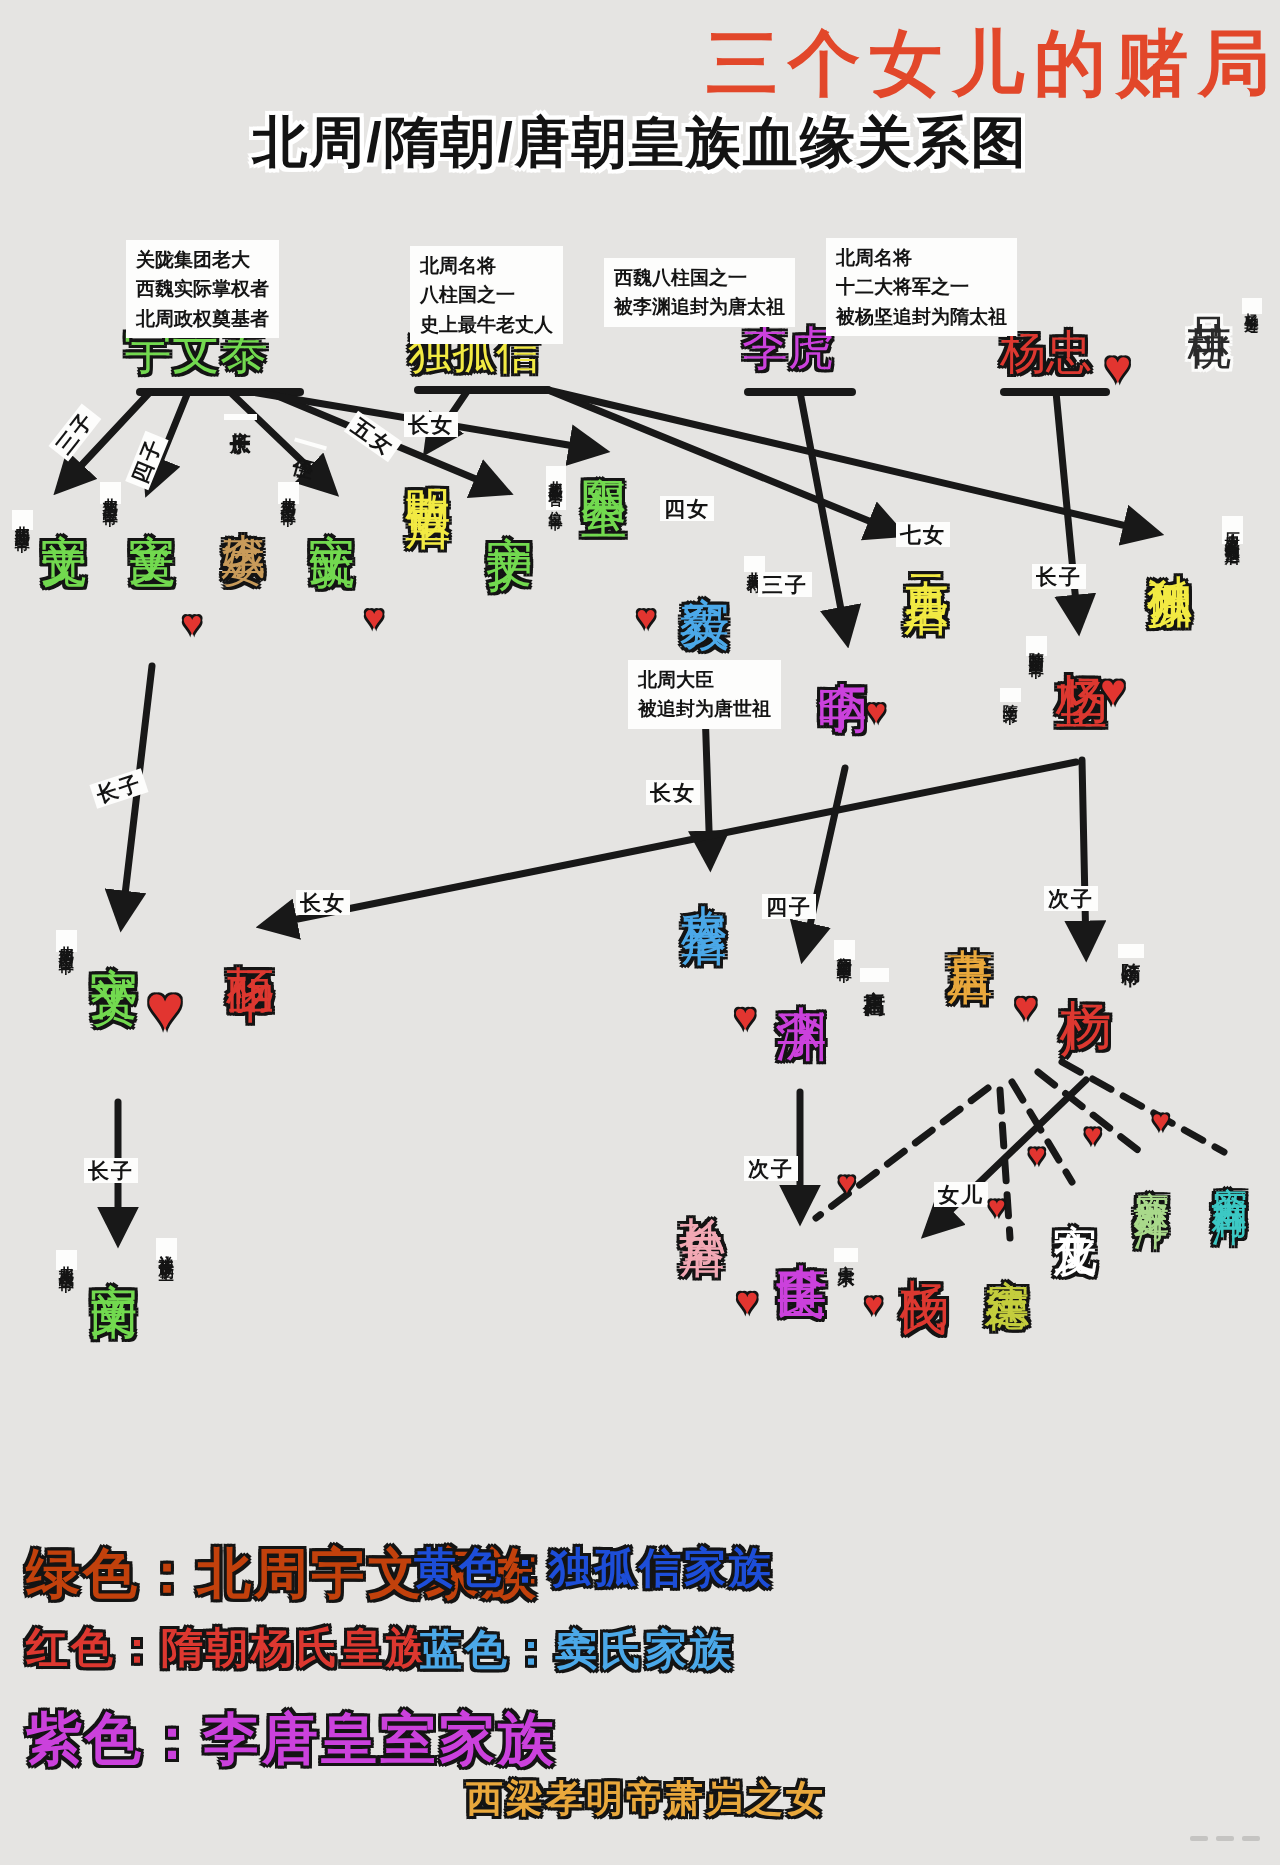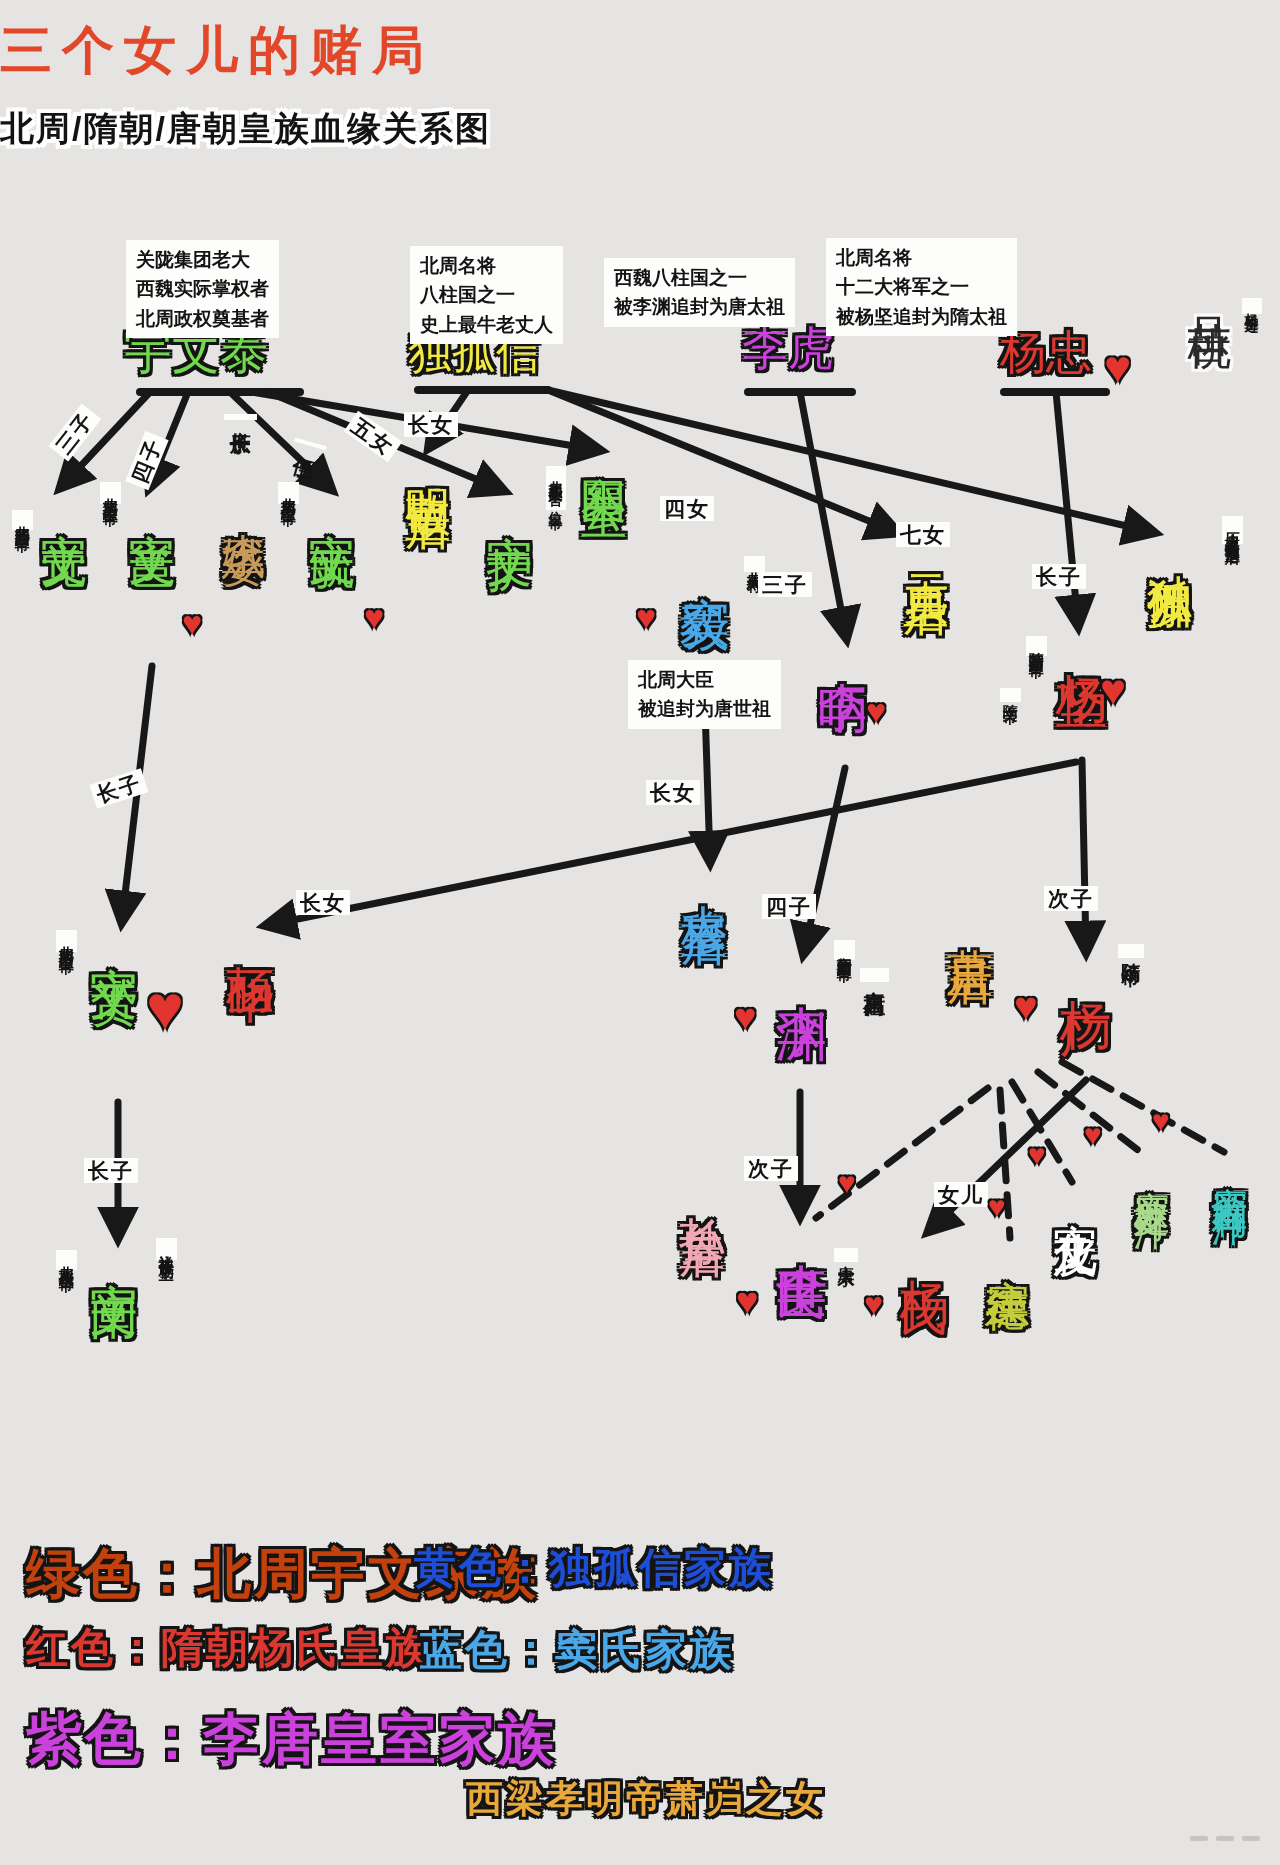--- a/index.html
+++ b/index.html
@@ -1,20 +1,20 @@
 <!DOCTYPE html>
 <html><head>
 <meta charset="utf-8">
 <style>
   html,body{margin:0;padding:0;background:#cfcecc;}
   .stage{position:relative;width:1280px;height:1865px;background:#e5e4e2;overflow:hidden;
          font-family:"Liberation Sans","DejaVu Sans",sans-serif;}
-  .title{position:absolute;left:0;right:0;top:16px;text-align:left;font-size:52px;font-weight:900;
+  .title{position:absolute;left:0;right:0;top:16px;text-align:right;font-size:72px;font-weight:900;
          color:#e2472a;letter-spacing:10px;z-index:2;}
-  .subtitle{position:absolute;left:0;right:0;top:106px;font-size:34px;font-weight:900;
+  .subtitle{position:absolute;left:0;right:0;top:106px;text-align:center;font-size:55px;font-weight:900;
          color:#131313;letter-spacing:2px;z-index:2;
          text-shadow:-4px -4px 0 #fff,4px -4px 0 #fff,-4px 4px 0 #fff,4px 4px 0 #fff,-4px 0 0 #fff,4px 0 0 #fff,0 -4px 0 #fff,0 4px 0 #fff;}
   .node{position:absolute;font-weight:400;z-index:2;line-height:1.06;}
   .v{writing-mode:vertical-rl;text-orientation:upright;letter-spacing:5px;}
   .o3{text-shadow:-3px -3px 0 #141414,3px -3px 0 #141414,-3px 3px 0 #141414,3px 3px 0 #141414,-3px 0 0 #141414,3px 0 0 #141414,0 -3px 0 #141414,0 3px 0 #141414;}
   .ow{text-shadow:-3px -3px 0 #fbfbfa,3px -3px 0 #fbfbfa,-3px 3px 0 #fbfbfa,3px 3px 0 #fbfbfa,-3px 0 0 #fbfbfa,3px 0 0 #fbfbfa,0 -3px 0 #fbfbfa,0 3px 0 #fbfbfa;}
   .note{position:absolute;background:#fdfdfc;color:#141414;font-weight:700;z-index:3;
         writing-mode:vertical-rl;text-orientation:upright;padding:4px 2px;letter-spacing:2px;line-height:1.15;}
   .ann{position:absolute;background:#fdfdfc;color:#141414;font-weight:800;z-index:3;
        white-space:pre-line;padding:5px 10px;font-size:19px;line-height:1.55;}

